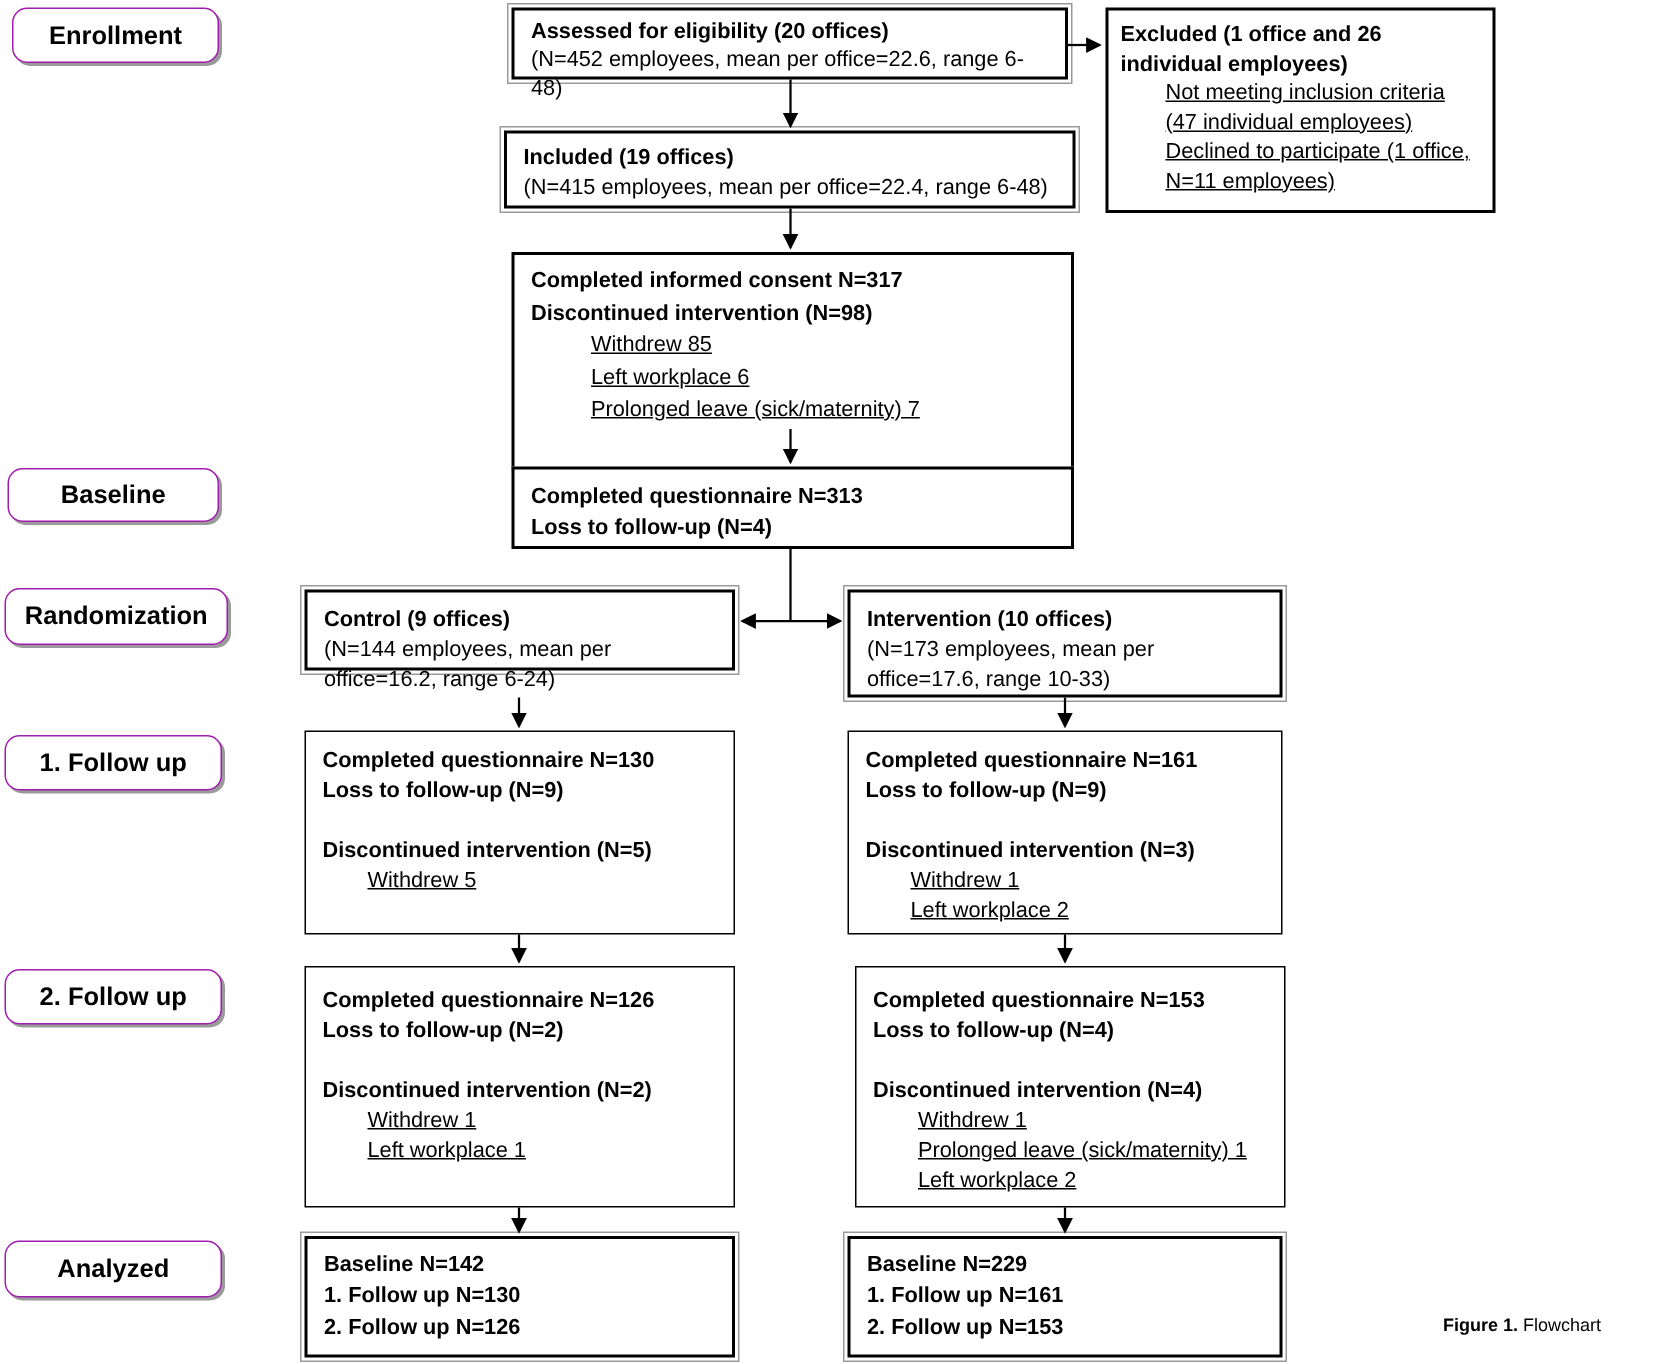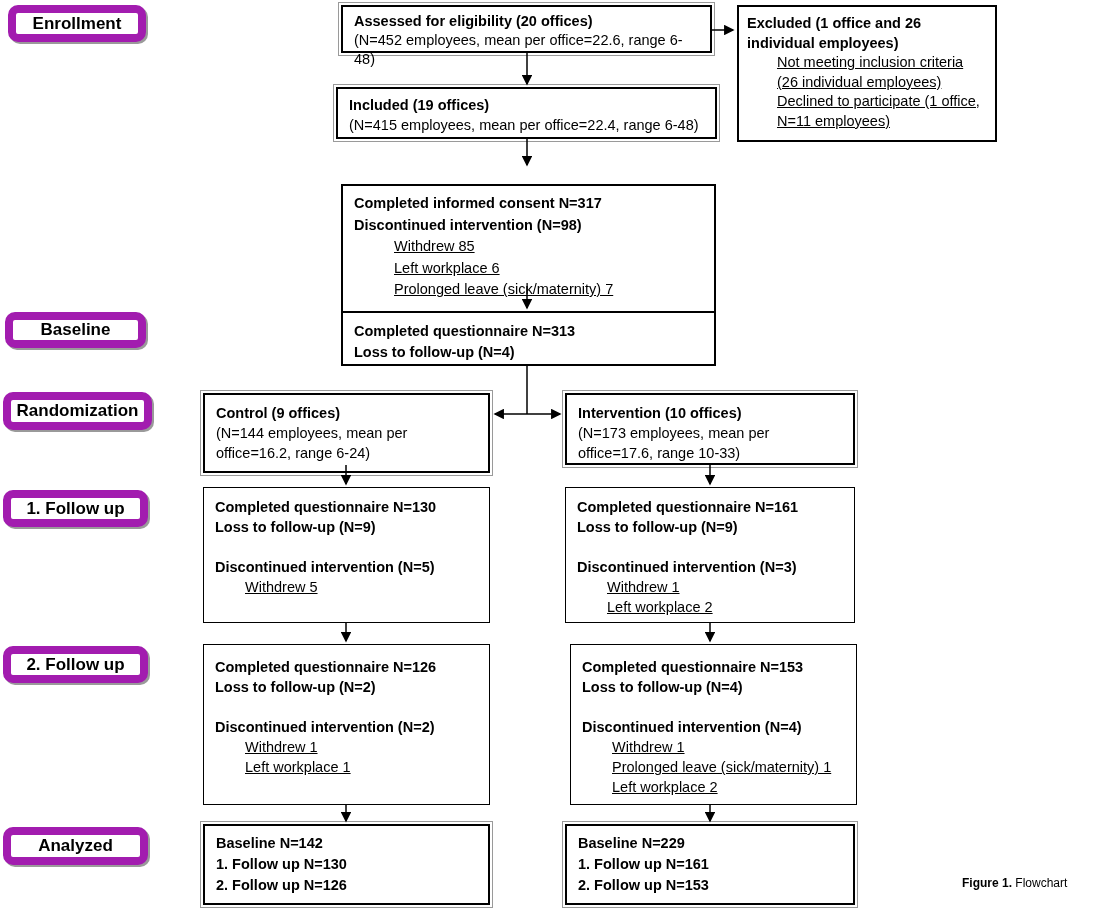--- a/index.html
+++ b/index.html
@@ -9,21 +9,21 @@
     height: 909px;
     background: #ffffff;
     font-family: "Liberation Sans", sans-serif;
     color: #000000;
     overflow: hidden;
   }
   .label-pill {
     position: absolute;
     box-sizing: border-box;
     background: #ffffff;
-    border: 8px solid #a21caf;
+    border: 1px solid #a21caf;
     border-radius: 10px;
     box-shadow: 2px 2px 0 0 #9a9a9a;
     display: flex;
     align-items: center;
     justify-content: center;
     font-weight: bold;
     font-size: 17px;
   }
   .box {
     position: absolute;
@@ -55,44 +55,44 @@
   <div class="label-pill" style="left:3px; top:827px; width:145px; height:38px">Analyzed</div>
 
   <div class="box dbl" style="left:341px; top:5px; width:371px; height:48px; line-height:19px; padding-top:5px">
     <div class="b">Assessed for eligibility (20 offices)</div>
     <div>(N=452 employees, mean per office=22.6, range 6-48)</div>
   </div>
 
   <div class="box" style="left:737px; top:5px; width:260px; height:137px; line-height:19.5px; padding:7px 8px">
     <div class="b">Excluded (1 office and 26 individual employees)</div>
     <div class="indent">Not meeting inclusion criteria</div>
-    <div class="indent">(26 individual employees)</div>
+    <div class="indent">(47 individual employees)</div>
     <div class="indent">Declined to participate (1 office,</div>
     <div class="indent">N=11 employees)</div>
   </div>
 
   <div class="box dbl" style="left:336px; top:87px; width:381px; height:52px; line-height:19.5px; padding-top:7px">
     <div class="b">Included (19 offices)</div>
     <div>(N=415 employees, mean per office=22.4, range 6-48)</div>
   </div>
 
-  <div class="box" style="left:341px; top:184px; width:375px; height:146px; line-height:21.5px; padding-top:7px">
+  <div class="box" style="left:341px; top:168px; width:375px; height:146px; line-height:21.5px; padding-top:7px">
     <div class="b">Completed informed consent N=317</div>
     <div class="b">Discontinued intervention (N=98)</div>
     <div class="indent" style="padding-left:40px">Withdrew 85</div>
     <div class="indent" style="padding-left:40px">Left workplace 6</div>
     <div class="indent" style="padding-left:40px">Prolonged leave (sick/maternity) 7</div>
   </div>
 
   <div class="box" style="left:341px; top:311px; width:375px; height:55px; line-height:21px; padding-top:8px">
     <div class="b">Completed questionnaire N=313</div>
     <div class="b">Loss to follow-up (N=4)</div>
   </div>
 
-  <div class="box dbl" style="left:203px; top:393px; width:287px; height:80px; padding-top:8px">
+  <div class="box dbl" style="left:203px; top:393px; width:287px; height:54px; padding-top:8px">
     <div class="b">Control (9 offices)</div>
     <div>(N=144 employees, mean per office=16.2, range 6-24)</div>
   </div>
 
   <div class="box dbl" style="left:565px; top:393px; width:290px; height:72px; padding-top:8px">
     <div class="b">Intervention (10 offices)</div>
     <div>(N=173 employees, mean per office=17.6, range 10-33)</div>
   </div>
 
   <div class="box thin" style="left:203px; top:487px; width:287px; height:136px; padding-top:9px">

